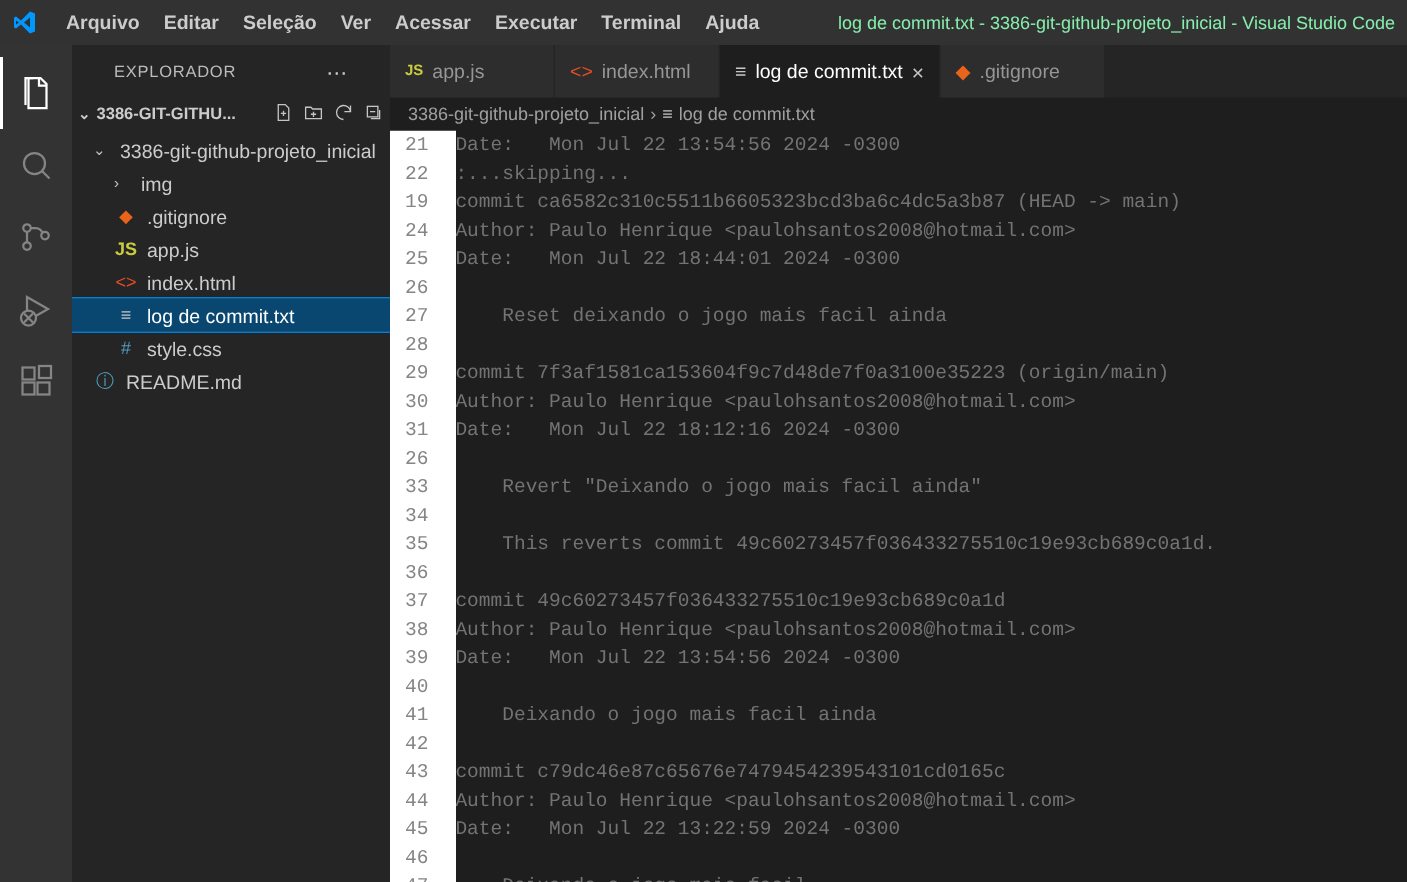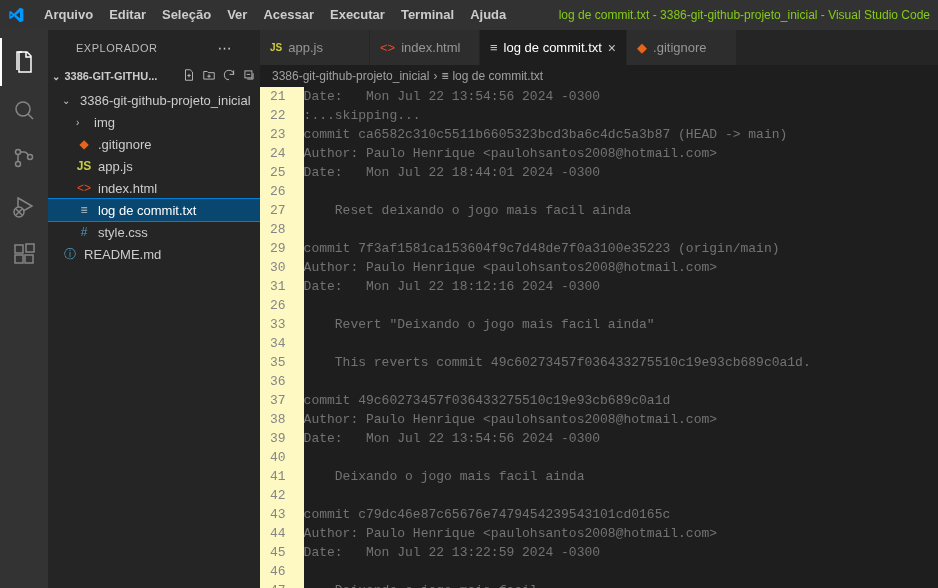--- a/index.html
+++ b/index.html
@@ -29,21 +29,21 @@
   }
   .menubar .menu-item {
     padding: 0 8px;
     line-height: 30px;
     cursor: pointer;
     color: #cccccc;
     font-weight: bold;
   }
   .menubar .window-title {
     margin-left: auto;
-    color: #84cc16;
+    color: #86efac;
     font-size: 12px;
     white-space: nowrap;
     overflow: hidden;
   }
   .main {
     flex: 1;
     display: flex;
     overflow: hidden;
   }
   .activitybar {
@@ -162,21 +162,21 @@
     font-family: Consolas, "Courier New", monospace;
     font-size:13px;
     line-height:19px;
     overflow:hidden;
   }
   .gutter {
     text-align:right;
     color:#858585;
     padding: 0 18px 0 10px;
     user-select:none;
-    background:#fef9c3;
+    background:#ffffff;
   }
   .lines {
     flex:1;
     color:#737373;
     white-space:pre;
     overflow:hidden;
   }
   .lines .line { height:19px; }
 </style>
 </head>
@@ -326,21 +326,21 @@
     <div class="breadcrumbs">
       <span>3386-git-github-projeto_inicial</span>
       <span>›</span>
       <span class="ic-txt">≡</span>
       <span>log de commit.txt</span>
     </div>
     <div class="code">
       <div class="gutter" id="gutter">
           <div>21</div>
           <div>22</div>
-          <div>23</div>
+          <div>19</div>
           <div>24</div>
           <div>25</div>
           <div>26</div>
           <div>27</div>
           <div>28</div>
           <div>29</div>
           <div>30</div>
           <div>31</div>
           <div>26</div>
           <div>33</div>

